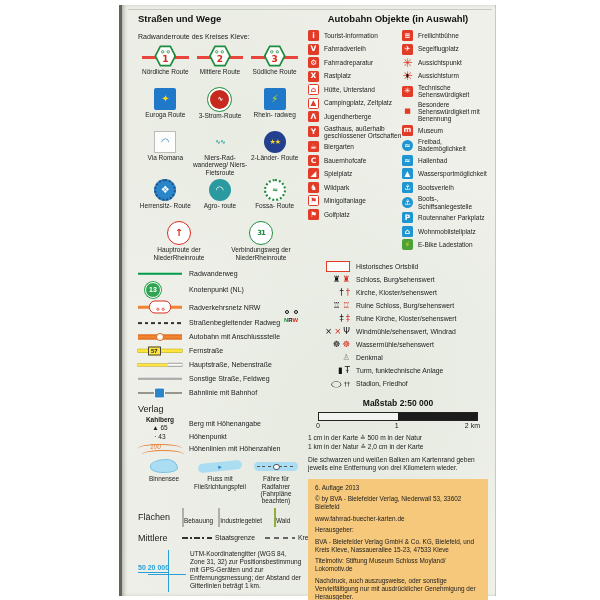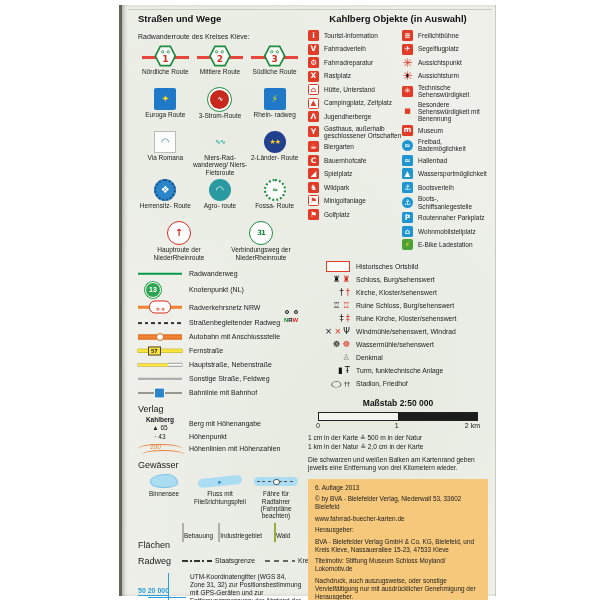--- a/index.html
+++ b/index.html
@@ -104,21 +104,21 @@
   #gew-grid{display:grid;grid-template-columns:1fr 1fr 1fr;column-gap:4px;margin-top:3px;}
   .gew-cell{text-align:center;}
   .gew-swatch{height:16px;display:flex;align-items:center;justify-content:center;}
   .blob{width:26px;height:12px;background:#aadcf2;border:1px solid #7fc4e8;border-radius:60% 40% 55% 45%/55% 70% 35% 45%;}
   .river{width:44px;height:9px;background:#aadcf2;border-radius:5px;transform:rotate(-6deg);display:flex;align-items:center;justify-content:center;color:#2a86c8;font-size:7px;}
   .ferry{position:relative;width:44px;height:9px;background:#aadcf2;border-radius:5px;}
   .ferry::before{content:"";position:absolute;left:3px;right:3px;top:50%;height:1px;background:repeating-linear-gradient(90deg,#555 0 3px,transparent 3px 5.5px);}
   .ferry::after{content:"";position:absolute;left:19px;top:2px;width:4.5px;height:4.5px;border:1px solid #555;border-radius:50%;background:#fff;}
   .gew-label{font-size:6.4px;line-height:1.15;margin-top:1px;}
   .fl-row{display:flex;align-items:flex-start;margin-top:4px;}
-  .fl-title{width:44px;flex:none;font-size:9px;margin-top:16px;}
+  .fl-title{width:44px;flex:none;font-size:9px;margin-top:3px;}
   .fl-cell{width:44px;text-align:center;margin-right:5px;}
   .fl-swatch{width:28px;height:11px;margin:0 auto;border:1px solid #b0b0a8;box-sizing:border-box;}
   .fl-bebauung{background:#d9d9d4;} .fl-industrie{background:#a9a9a2;} .fl-wald{background:#c3e069;border-color:#8fae3a;}
   .fl-label{font-size:6.4px;margin-top:1px;}
   .gr-row{display:flex;align-items:center;margin-top:6px;}
   .gr-title{width:44px;flex:none;font-size:9px;}
   .gr-line{width:30px;height:2px;flex:none;margin-right:3px;}
   .gr-staat{background:repeating-linear-gradient(90deg,#333 0 6px,transparent 6px 8px,#333 8px 10px,transparent 10px 12.5px);}
   .gr-kreis{background:repeating-linear-gradient(90deg,#666 0 5px,transparent 5px 9px);margin-left:8px;}
   .gr-label{font-size:6.8px;margin-right:2px;}
@@ -293,21 +293,20 @@
         <span class="relief-sym">· 43</span>
         <span class="llabel">Höhenpunkt</span>
       </div>
       <div class="relief-row">
         <span class="contour">
           <span class="contour-num">100</span>
         </span>
         <span class="llabel">Höhenlinien mit Höhenzahlen</span>
       </div>
 
-      <div class="sec-title">Gewässer</div>
       <div id="gew-grid">
         <div class="gew-cell">
           <div class="gew-swatch">
               <span class="blob"></span>
             </div>
           <div class="gew-label">Binnensee</div>
         </div>
         <div class="gew-cell">
           <div class="gew-swatch">
               <span class="river">▸</span>
@@ -332,37 +331,37 @@
           <span class="fl-swatch fl-industrie"></span>
           <span class="fl-label">Industriegebiet</span>
         </span>
         <span class="fl-cell">
           <span class="fl-swatch fl-wald"></span>
           <span class="fl-label">Wald</span>
         </span>
       </div>
 
       <div class="gr-row">
-        <span class="gr-title">Radweg</span>
+        <span class="gr-title">Mittlere</span>
         <span class="gr-line gr-staat"></span>
         <span class="gr-label">Staatsgrenze</span>
         <span class="gr-line gr-kreis"></span>
         <span class="gr-label">Kreisgrenze</span>
       </div>
 
       <div class="utm">
         <span class="utm-mark">
           <span class="utm-coord">50 20 000</span>
         </span>
         <span class="utm-text">UTM-Koordinatengitter (WGS 84, Zone 31, 32) zur Positionsbestimmung mit GPS-Geräten und zur Entfernungsmessung; der Abstand der Gitterlinien beträgt 1 km.</span>
       </div>
     </div>
 
     <div class="col-right">
-      <div class="h1">Kahlberg Objekte (in Auswahl)</div>
+      <div class="h1">Autobahn Objekte (in Auswahl)</div>
       <div id="poi-wrap">
         <div id="poi-col1">
             <div class="poi-row">
               <span class="pi red">
                 <span>i</span>
               </span>
               <span class="plabel">Tourist-Information</span>
             </div>
             <div class="poi-row">
               <span class="pi red">

